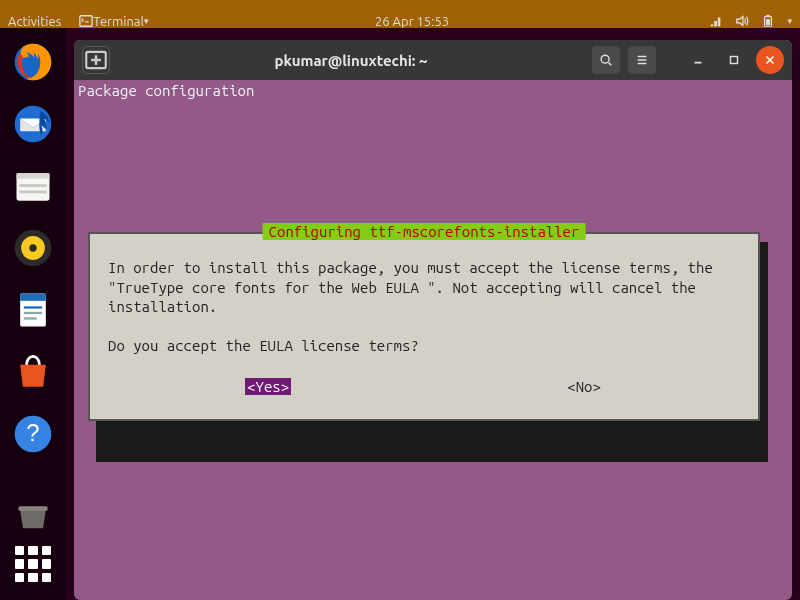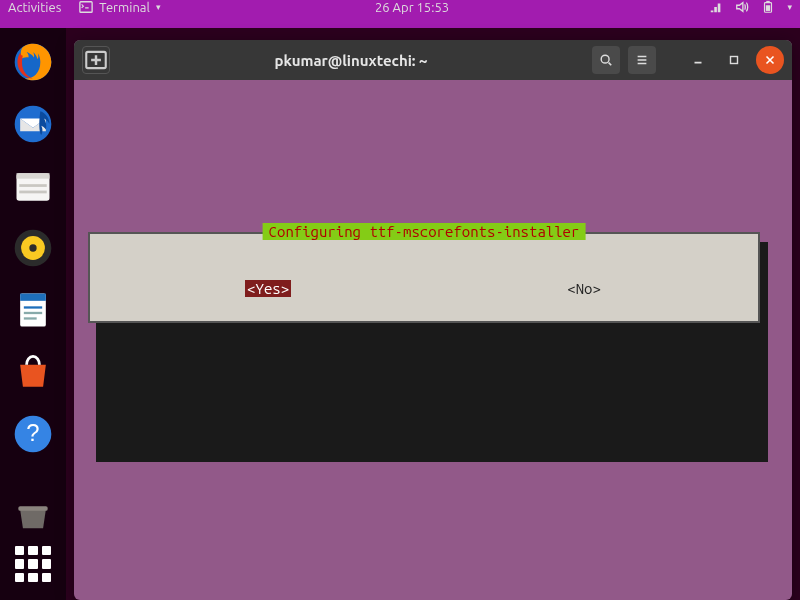--- a/index.html
+++ b/index.html
@@ -5,35 +5,35 @@
 * { margin: 0; padding: 0; box-sizing: border-box; }
 body {
   width: 800px; height: 600px;
   background: #2c001e;
   font-family: "Ubuntu", sans-serif;
   overflow: hidden;
   position: relative;
 }
 .topbar {
   height: 28px;
-  background: #a21caf;
+  background: #a16207;
   color: #ddd;
   display: flex;
-  align-items: flex-start;
+  align-items: flex-end;
   padding: 0 8px;
   font-size: 13px;
 }
 .topbar-left { display: flex; align-items: center; gap: 18px; }
 .topbar-center {
   position: absolute; left: 50%; transform: translateX(-50%); margin-left: 12px;
 }
 .topbar-right {
   margin-left: auto; display: flex; align-items: center; gap: 12px;
 }
-.topbar .dropdown { display: flex; align-items: center; gap: 6px; }
+.topbar .dropdown { display: flex; align-items: center; }
 .topbar svg { width: 14px; height: 14px; fill: #ddd; }
 .tri { font-size: 9px; }
 
 .dock {
   position: absolute;
   left: 0; top: 28px; bottom: 0;
   width: 66px;
   background: rgba(20,0,14,0.9);
   display: flex;
   flex-direction: column;
@@ -135,21 +135,21 @@
   font-weight: 400;
 }
 .dialog-text { white-space: pre-wrap; line-height: 1.3; }
 .dialog-buttons {
   display: flex;
   justify-content: space-around;
   margin-top: 22px;
 }
 .dlg-btn { padding: 0 2px; }
 .dlg-btn.selected {
-  background: #7f1d1d;
+  background: #701a75;
   color: #fff;
 }
 </style>
 </head>
 <body>
 
 <div class="topbar">
   <div class="topbar-left">
     <span>Activities</span>
     <span class="dropdown">
@@ -284,23 +284,27 @@
       </div>
       <div class="win-btn close">
         <svg viewBox="0 0 16 16">
             <path d="M4 4l8 8M12 4l-8 8" stroke-width="1.8"></path>
           </svg>
       </div>
     </div>
   </div>
 
   <div class="term-body">
+    <div class="pkg-header">Package configuration</div>
 
     <div class="dialog-shadow"></div>
     <div class="dialog">
       <span class="dialog-title">Configuring ttf-mscorefonts-installer</span>
+      <div class="dialog-text">In order to install this package, you must accept the license terms, the "TrueType core fonts for the Web EULA ". Not accepting will cancel the installation.
+
+Do you accept the EULA license terms?</div>
       <div class="dialog-buttons">
         <span class="dlg-btn selected">&lt;Yes&gt;</span>
         <span class="dlg-btn">&lt;No&gt;</span>
       </div>
     </div>
   </div>
 </div>
 
 </body></html>

